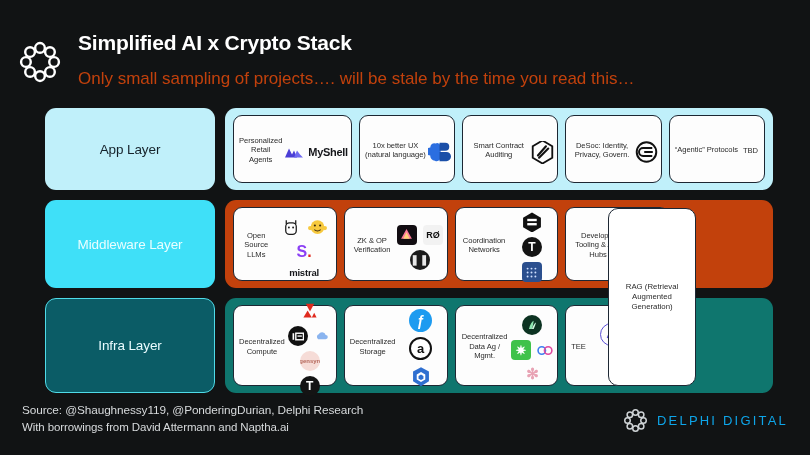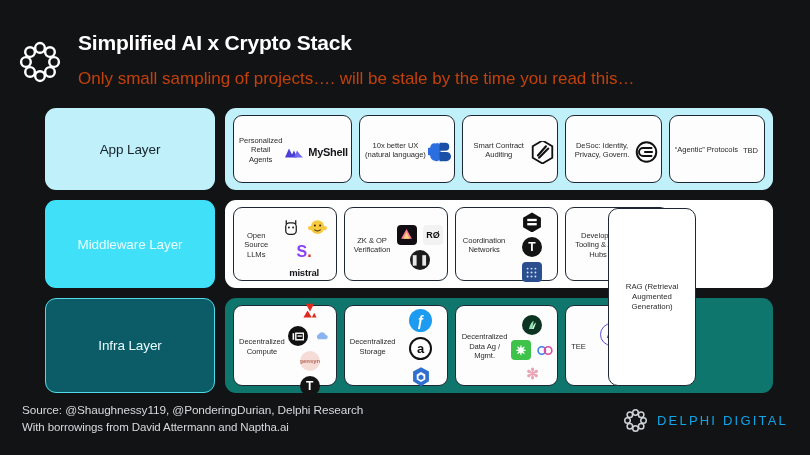--- a/index.html
+++ b/index.html
@@ -136,21 +136,21 @@
 
   
   #row-app      { top: 0;   height: 82px; }
   #row-mid      { top: 92px; height: 88px; }
   #row-infra    { top: 190px; height: 95px; }
 
   #row-app .layer-label    { background: #c0f0fa; color: #16232b; }
   #row-app .layer-cards    { background: #c0f0fa; }
 
   #row-mid .layer-label    { background: #3fe0f8; color: #e9feff; }
-  #row-mid .layer-cards    { background: #ffffff; }
+  #row-mid .layer-cards    { background: #c2410c; }
 
   #row-infra .layer-label  { background: #0b5c66; color: #eafcff; border: 1.3px solid #4fdbe8; }
   #row-infra .layer-cards  { background: #0f766e; }
 
   
   #rag-card {
     position: absolute;
     left: 563px;
     top: 100px;
     width: 88px;

